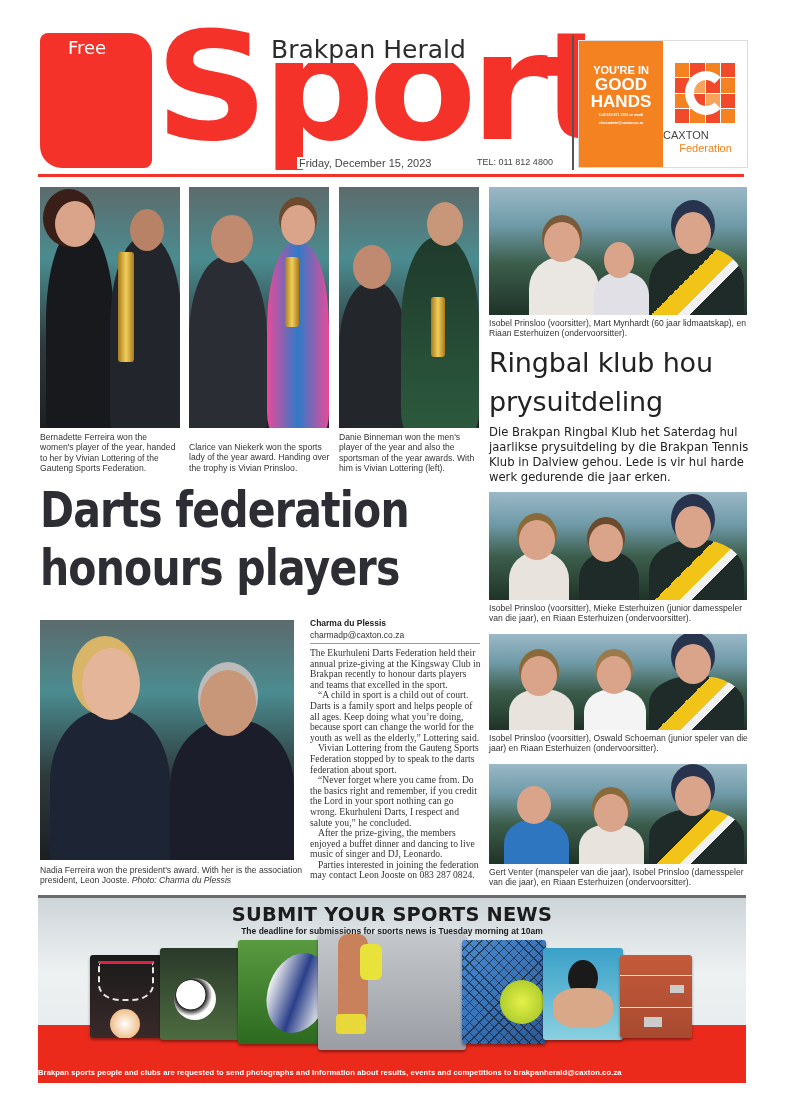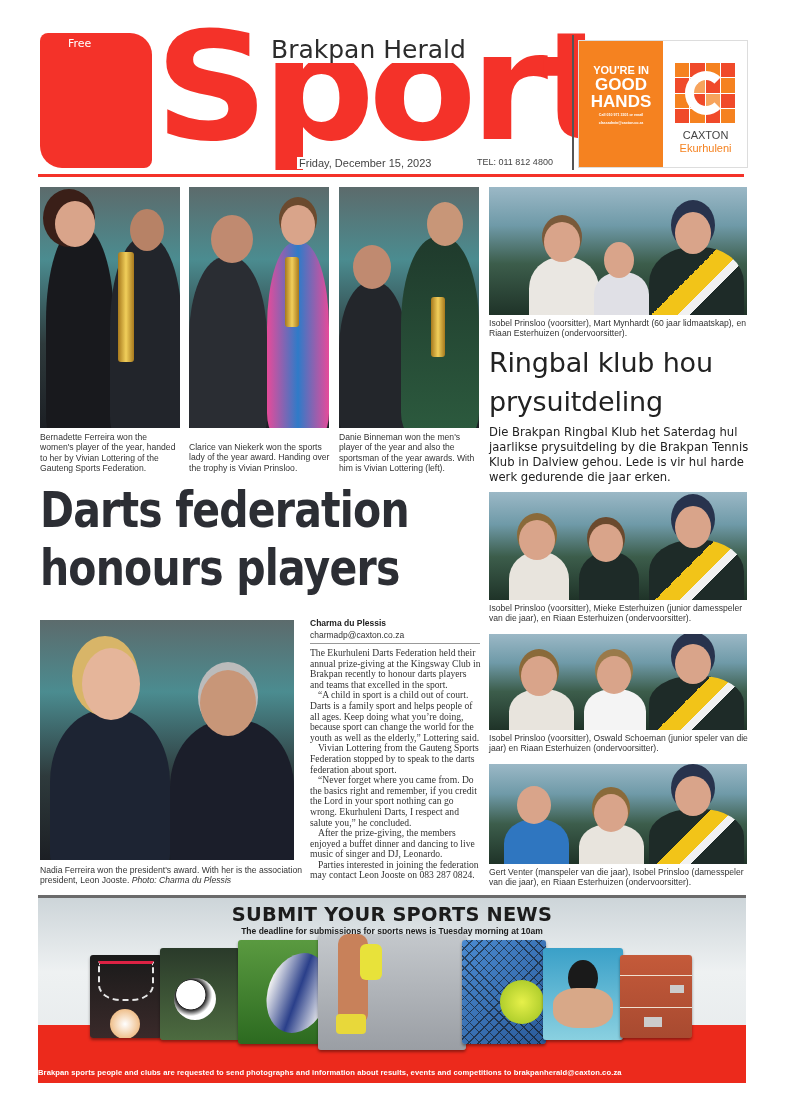--- a/index.html
+++ b/index.html
@@ -2,38 +2,38 @@
 <html><head>
 <meta charset="utf-8">
 <style>
   * { box-sizing: border-box; margin: 0; padding: 0; }
   html, body { width: 786px; height: 1113px; background: #ffffff; overflow: hidden; }
   body { position: relative; font-family: "Liberation Sans", sans-serif; color: #2b2b2b; }
 
   
   .masthead { position: absolute; left: 0; top: 0; width: 786px; height: 180px; }
   .free-block { position: absolute; left: 40px; top: 33px; width: 112px; height: 135px; background: #f43229; border-radius: 8px 22px 8px 22px; }
-  .free-label { position: absolute; left: 68px; top: 37px; color: #fff; font-size: 11px; font-family: "DejaVu Sans", sans-serif; }
+  .free-label { position: absolute; left: 68px; top: 37px; color: #fff; font-size: 18px; font-family: "DejaVu Sans", sans-serif; }
   .sport-word { position: absolute; left: 155px; top: 12px; font-family: "DejaVu Sans", sans-serif; font-weight: bold; color: #f43229; font-size: 150px; letter-spacing: -6px; line-height: 1; transform: scaleX(1.05); transform-origin: left top; }
   .herald-name { position: absolute; left: 268px; top: 37px; font-family: "DejaVu Sans", sans-serif; font-size: 25px; color: #2c2c2c; background: #fff; padding: 0 3px; line-height: 1.05; }
   .date-line { position: absolute; left: 297px; top: 157px; font-size: 11px; color: #444; background: #fff; padding: 0 2px; }
   .tel-line { position: absolute; left: 475px; top: 157px; font-size: 9px; color: #444; background: #fff; padding: 0 2px; }
   .mast-rule { position: absolute; left: 38px; top: 174px; width: 706px; height: 3px; background: #f43229; }
   .vert-rule { position: absolute; left: 572px; top: 35px; width: 2px; height: 135px; background: #555; }
 
   .ad-box { position: absolute; left: 578px; top: 40px; width: 170px; height: 128px; border: 1px solid #ddd; display: flex; }
   .ad-left { width: 85px; background: #f58220; color: #fff; padding: 24px 4px 0 4px; text-align: center; }
   .ad-l1 { font-size: 11px; font-weight: bold; line-height: 1; }
   .ad-l2 { font-size: 17px; font-weight: bold; line-height: 1; }
   .ad-l3 { font-size: 3.6px; line-height: 1.4; margin-top: 3px; font-weight: bold; }
   .ad-right { width: 85px; background: #fff; position: relative; }
   .caxton-mark { position: absolute; left: 12px; top: 22px; width: 60px; height: 60px; display: grid; grid-template-columns: repeat(4, 1fr); gap: 1px; }
   .caxton-mark span { display: block; }
   .caxton-c { position: absolute; left: 22px; top: 30px; width: 42px; height: 44px; border: 9px solid #fff; border-right-color: transparent; border-radius: 50%; }
-  .caxton-text { position: absolute; left: 0; width: 85px; top: 88px; text-align: center; font-size: 11px; color: #444; }
+  .caxton-text { position: absolute; left: 0; width: 85px; top: 88px; font-size: 11px; color: #444; }
   .classifieds-text { position: absolute; left: 0; width: 85px; top: 101px; text-align: center; font-size: 11px; color: #f58220; }
 
   
   .photo { position: absolute; overflow: hidden; }
   .ph-room { background: linear-gradient(180deg, #5c6b6c 0%, #4b8c90 30%, #2e3a3c 65%, #1c1f24 100%); }
   .ph-outdoor { background: linear-gradient(180deg, #9bb8c6 0%, #6f9aa8 30%, #3c5d4b 60%, #1f3328 100%); }
   .ph-person { position: absolute; border-radius: 45% 45% 10% 10%; }
   .ph-head { position: absolute; border-radius: 50%; background: #d9a48a; }
   .trophy { position: absolute; background: linear-gradient(90deg, #a7791d, #f1cf5b, #a7791d); border-radius: 3px; }
 
@@ -96,21 +96,21 @@
           <span style="background:#f04a2a"></span>
           <span style="background:#f7a35c"></span>
           <span style="background:#f04a2a"></span>
         <span style="background:#f04a2a"></span>
           <span style="background:#f58220"></span>
           <span style="background:#f04a2a"></span>
           <span style="background:#f58220"></span>
       </div>
       <div class="caxton-c"></div>
       <div class="caxton-text">CAXTON</div>
-      <div class="classifieds-text">Ekurhuleni</div>
+      <div class="classifieds-text">Federation</div>
     </div>
   </div>
   <div class="mast-rule"></div>
 </div>
 
 <div class="photo ph-room" style="left:40px;top:187px;width:140px;height:241px;">
   <div class="ph-person" style="left:6px;top:40px;width:68px;height:210px;background:#18191d;"></div>
   <div class="ph-head" style="left:15px;top:14px;width:40px;height:46px;box-shadow:-6px -6px 0 6px #3a1f18;"></div>
   <div class="ph-person" style="left:70px;top:50px;width:72px;height:200px;background:#22252b;"></div>
   <div class="ph-head" style="left:90px;top:22px;width:34px;height:42px;background:#b78266;"></div>

